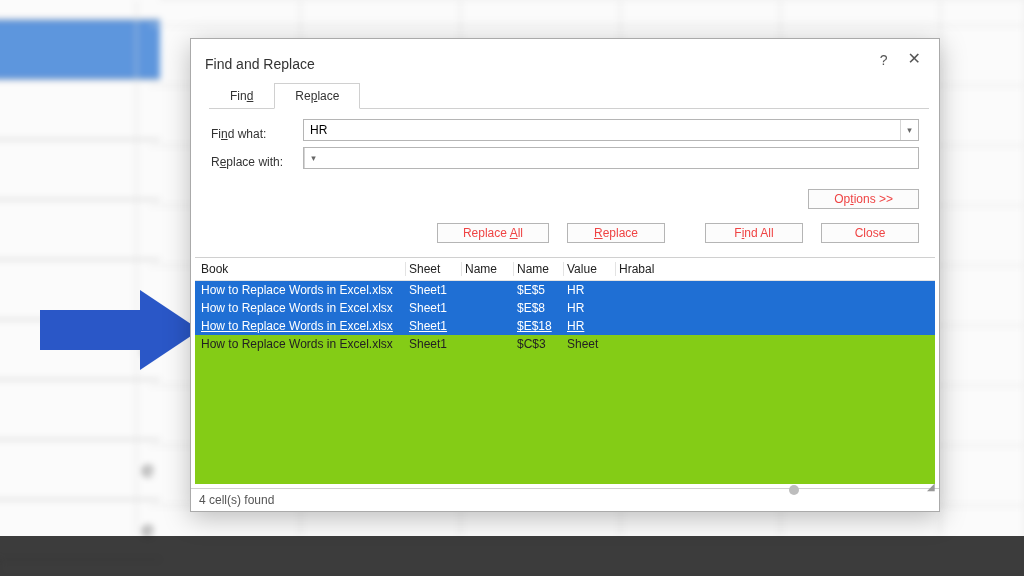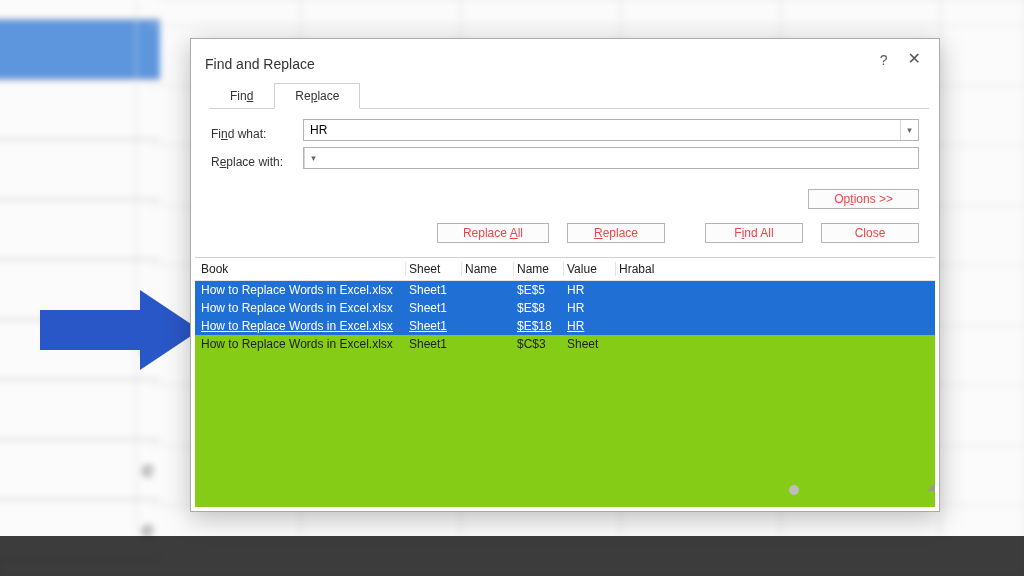--- a/index.html
+++ b/index.html
@@ -386,15 +386,16 @@
           <div>How to Replace Words in Excel.xlsx</div>
           <div>Sheet1</div>
           <div></div>
           <div>$C$3</div>
           <div>Sheet</div>
           <div></div>
         </div>
       </div>
   </div>
 
+  <div class="status">4 cell(s) found</div>
   <div class="scroll-dot"></div>
   <div class="scroll-resize">◢</div>
 </div>
 
 </body></html>

